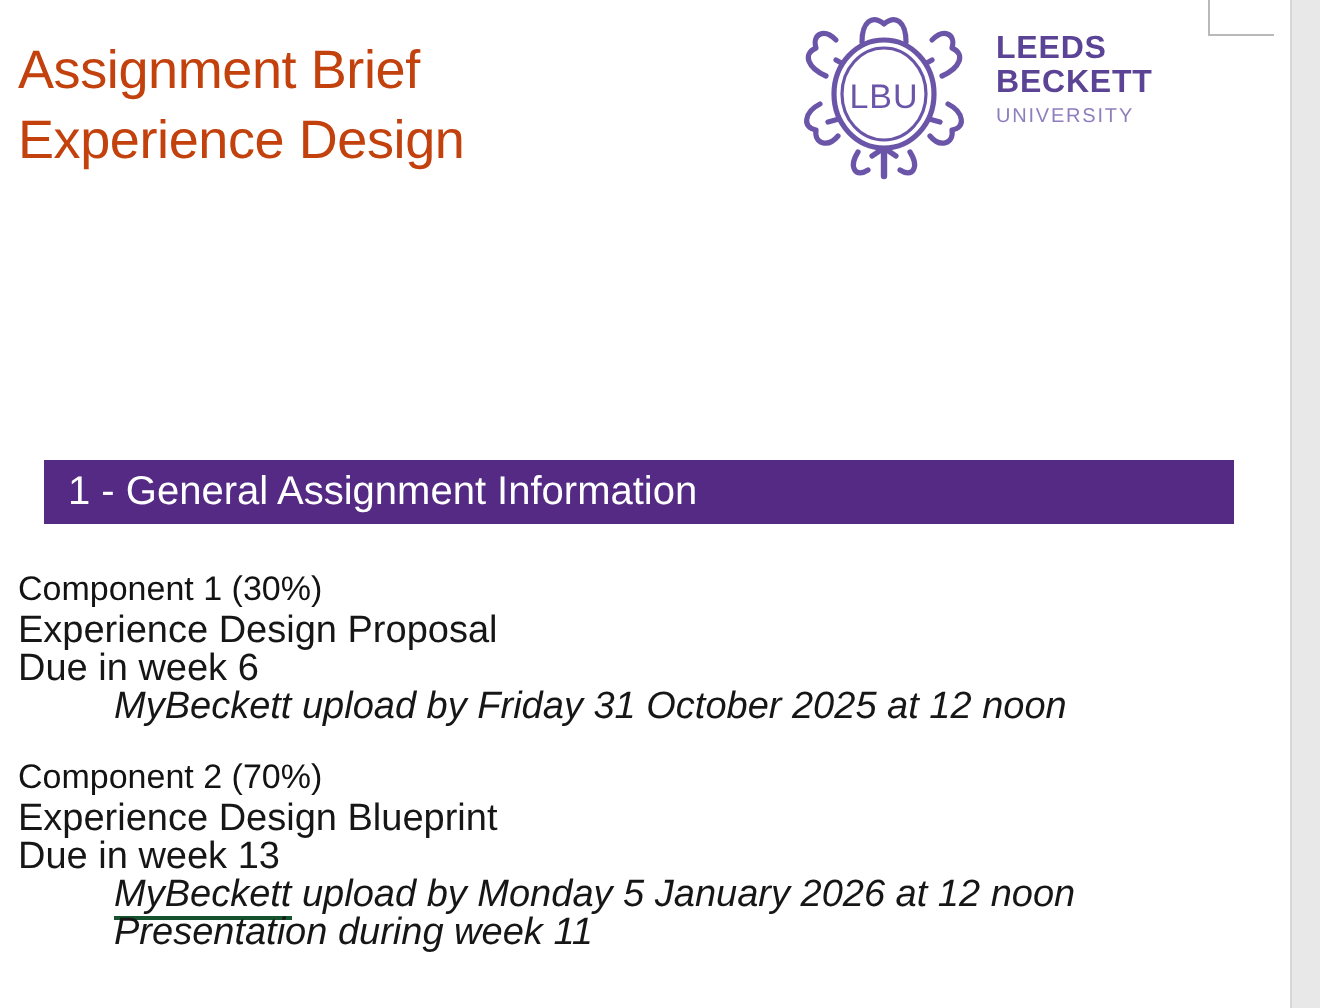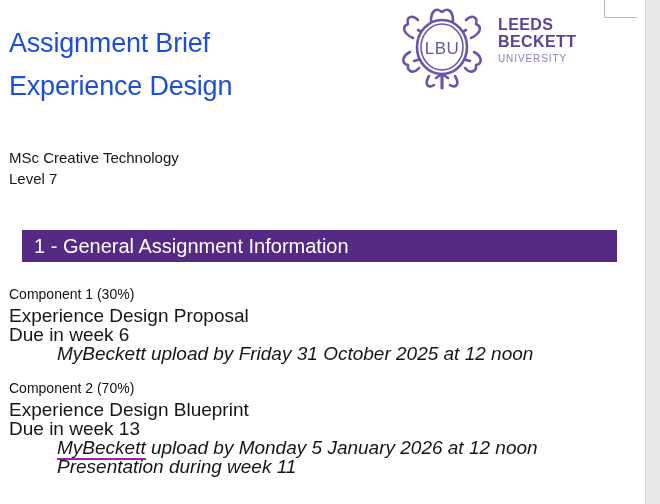--- a/index.html
+++ b/index.html
@@ -72,23 +72,22 @@
     left: 9px;
     top: 18px;
     width: 380px;
   }
   .doc-title-line {
     font-family: "Liberation Sans", "DejaVu Sans", sans-serif;
     font-weight: 300;
     font-size: 27px;
     line-height: 35px;
     letter-spacing: -0.2px;
-    color: #1d4ed8;
-    white-space: nowrap;
-    margin-top: 8px;
+    color: #c2410c;
+    white-space: nowrap;
   }
 
   
   #brand-lockup {
     position: absolute;
     left: 396px;
     top: 6px;
     width: 215px;
     height: 84px;
   }
@@ -169,39 +168,39 @@
     left: 9px;
     top: 283px;
     width: 560px;
   }
   .component-block {
     margin-bottom: 14px;
   }
   .component-heading {
     font-family: "Liberation Sans", "DejaVu Sans", sans-serif;
     font-weight: 400;
-    font-size: 14px;
+    font-size: 17px;
     line-height: 23px;
     color: #131313;
     white-space: nowrap;
   }
   .component-line {
     font-family: "Liberation Sans", "DejaVu Sans", sans-serif;
     font-weight: 400;
     font-size: 19px;
     line-height: 19px;
     color: #161616;
     white-space: nowrap;
   }
   .component-line.is-italic {
     font-style: italic;
     margin-left: 48px;
   }
   .spellcheck-word {
-    border-bottom: 2px solid #a21caf;
+    border-bottom: 2px solid #14532d;
     padding-bottom: 0px;
   }
 </style>
 </head>
 <body>
 
 <div id="doc-root">
 
   <div id="page-surface"></div>
 
@@ -253,24 +252,20 @@
 
       <div id="brand-wordmark">
         <div class="brand-word-strong">LEEDS</div>
         <div class="brand-word-strong">BECKETT</div>
         <div class="brand-word-light">UNIVERSITY</div>
       </div>
 
     </div>
   </div>
 
-  <div id="course-meta">
-    <div class="meta-line">MSc Creative Technology</div>
-    <div class="meta-line">Level 7</div>
-  </div>
 
   <div id="section-1-heading">
     <div id="section-1-heading-label">1 - General Assignment Information</div>
   </div>
 
   <div id="components-area">
       <div class="component-block">
         <div class="component-heading">Component 1 (30%)</div>
         <div class="component-line">Experience Design Proposal</div>
         <div class="component-line">Due in week 6</div>

